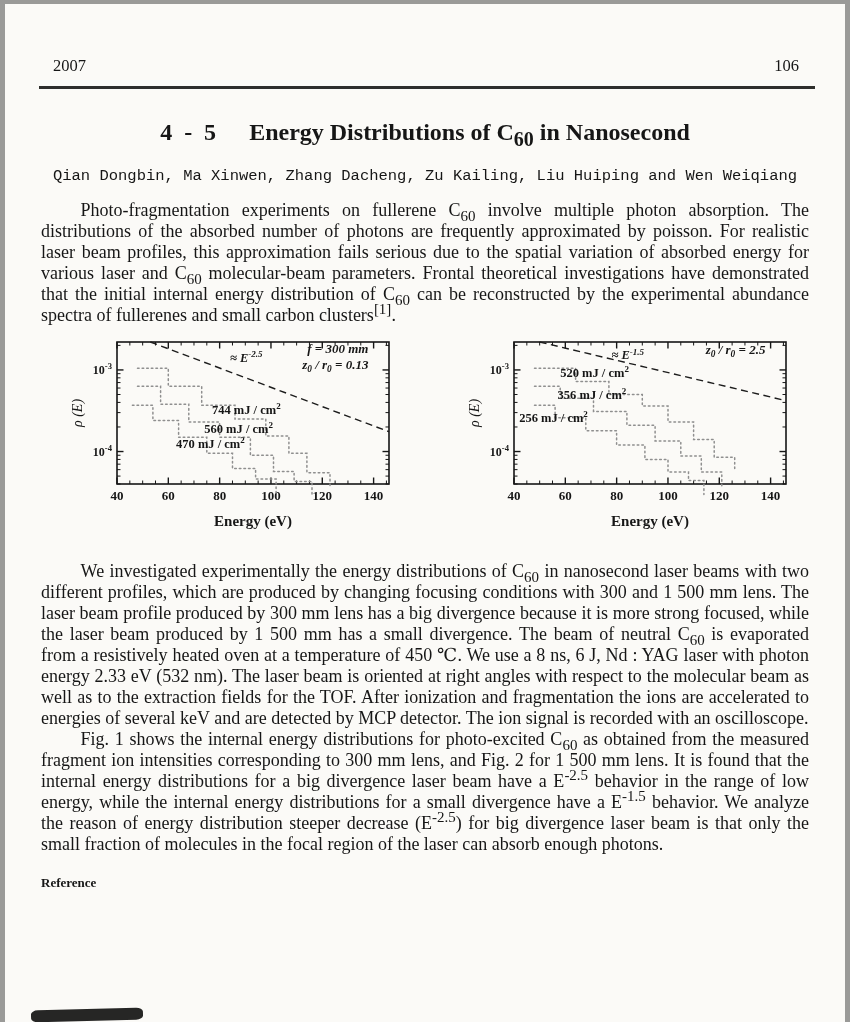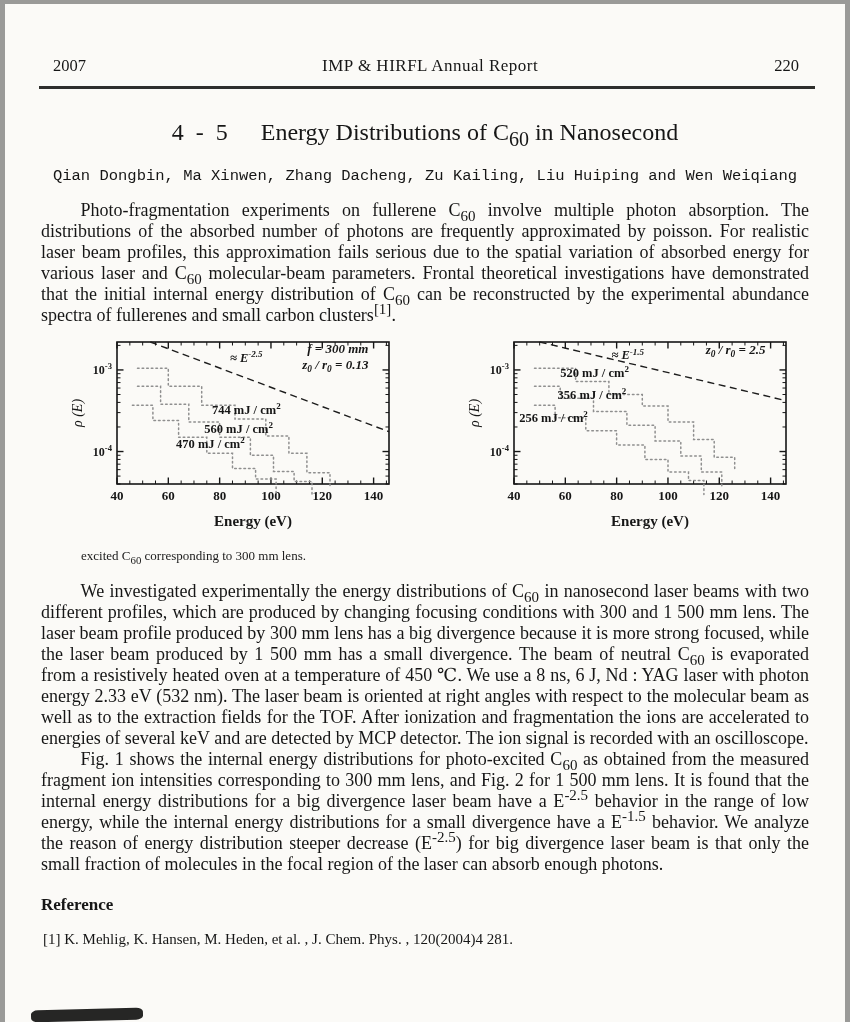--- a/index.html
+++ b/index.html
@@ -7,46 +7,45 @@
     width:840px;height:1022px;margin:4px auto;position:relative;overflow:hidden;
     background:#fbfaf7;color:#161616;box-sizing:border-box;
     font-family:"Liberation Serif","DejaVu Serif",serif;
   }
   .header{
     display:flex;justify-content:space-between;align-items:baseline;
     padding:52px 46px 8px 48px;font-size:16.5px;
   }
   .header .journal{font-size:17px;letter-spacing:.5px;}
   .rule{border-top:3px solid #2e2e2c;margin:2px 30px 0 34px;}
-  .title-block{text-align:center;margin-top:26px;font-weight:normal;line-height:34px;font-size:24px;}
+  .title-block{text-align:center;margin-top:26px;font-weight:bold;line-height:34px;font-size:24px;}
   .title-block .secnum{margin-right:30px;letter-spacing:3px;}
   .authors{text-align:center;margin-top:18px;font-size:15.5px;font-family:Liberation Mono, monospace;}
   .body-text{margin:15px 36px 0 36px;font-size:18px;line-height:21px;text-align:justify;}
   .body-text p{margin:0;text-indent:2.2em;}
   sub,sup{line-height:0;}
   .figrow{display:flex;justify-content:space-between;padding:10px 42px 0 66px;}
   .figcol{width:335px;}
   .figcol svg{display:block;}
   .caption{margin-top:10px;font-size:13px;line-height:20px;padding-left:10px;color:#1a1a1a;}
   .caption div{white-space:nowrap;}
-  .ref-heading{margin:20px 0 0 36px;font-size:17px;font-weight:bold;}
+  .ref-heading{margin:20px 0 0 36px;font-size:13px;font-weight:bold;}
   .ref-item{margin:16px 36px 0 38px;font-size:15px;}
   .smudge{position:absolute;left:26px;bottom:5px;width:112px;height:12px;background:#141412;
           border-radius:7px/4px;transform:rotate(-1.6deg);opacity:.92;}
   svg text{font-family:"Liberation Serif","DejaVu Serif",serif;}
 </style>
 </head>
 <body>
 
 <div class="page">
 
   <div class="header">
     <span>2007</span>
-    <span class="journal">IMP &amp; HIRFL Annual Report</span>
-    <span>220</span>
+    <span>106</span>
   </div>
   <div class="rule"></div>
 
   <div class="title-block">
     <div>
       <span class="secnum">4 - 5</span><span>Energy Distributions of C<sub>60</sub> in Nanosecond</span>
     </div>
   </div>
 
   <div class="authors">Qian Dongbin, Ma Xinwen, Zhang Dacheng, Zu Kailing, Liu Huiping and Wen Weiqiang</div>
@@ -152,21 +151,20 @@
           <path d="M 66.5 32.2 L 97.3 32.2 L 97.3 50.3 L 130.7 50.3 L 130.7 69.2 L 164.0 69.2 L 164.0 83.1 L 194.8 83.1 L 194.8 100.0 L 217.9 100.0 L 217.9 117.3 L 235.9 117.3 L 235.9 136.7 L 259.0 136.7 L 259.0 150.7 " fill="none" stroke="#8f8f8f" stroke-width="1.5" stroke-dasharray="1.6 3" stroke-linecap="round"></path>
           <text x="140.94339622641508" y="77.80313950043161" text-anchor="start" font-size="12.5" fill="#161616" font-weight="bold"><tspan dy="0.00">744 mJ / cm</tspan><tspan font-size="9.0" dy="-4.75">2</tspan></text>
           <path d="M 66.5 50.3 L 89.6 50.3 L 89.6 68.2 L 117.8 68.2 L 117.8 86.0 L 148.6 86.0 L 148.6 101.2 L 179.4 101.2 L 179.4 119.3 L 202.5 119.3 L 202.5 135.4 L 223.1 135.4 L 223.1 145.4 L 241.0 145.4 L 241.0 159.4 " fill="none" stroke="#8f8f8f" stroke-width="1.5" stroke-dasharray="1.6 3" stroke-linecap="round"></path>
           <text x="133.24528301886792" y="96.72837219173252" text-anchor="start" font-size="12.5" fill="#161616" font-weight="bold"><tspan dy="0.00">560 mJ / cm</tspan><tspan font-size="9.0" dy="-4.75">2</tspan></text>
           <path d="M 61.4 69.2 L 81.9 69.2 L 81.9 84.5 L 107.6 84.5 L 107.6 101.2 L 135.8 101.2 L 135.8 117.3 L 161.5 117.3 L 161.5 132.5 L 184.6 132.5 L 184.6 143.0 L 205.1 143.0 L 205.1 157.0 " fill="none" stroke="#8f8f8f" stroke-width="1.5" stroke-dasharray="1.6 3" stroke-linecap="round"></path>
           <text x="105.01886792452831" y="111.51539777662816" text-anchor="start" font-size="12.5" fill="#161616" font-weight="bold"><tspan dy="0.00">470 mJ / cm</tspan><tspan font-size="9.0" dy="-4.75">2</tspan></text>
           <text x="182" y="190" text-anchor="middle" font-size="15" fill="#161616" font-weight="bold"><tspan dy="0.00">Energy (eV)</tspan></text>
           <text x="11" y="77" text-anchor="middle" font-size="14" fill="#161616" font-style="italic" transform="rotate(-90 11 77)"><tspan dy="0.00">ρ (E)</tspan></text>
         </svg>
       <figcaption class="caption">
-        <div>excited C<sub>60</sub> corresponding to 300 mm lens.</div>
       </figcaption>
     </figure>
     <figure class="figcol" style="margin:0;">
       <svg width="335" height="200" viewBox="0 0 335 200">
           <rect x="46" y="6" width="272" height="142" fill="none" stroke="#161616" stroke-width="1.6"></rect>
           <line x1="46" y1="148" x2="46" y2="141.5" stroke="#161616" stroke-width="1.4"></line>
           <line x1="46" y1="6" x2="46" y2="12.5" stroke="#161616" stroke-width="1.4"></line>
           <line x1="58.83018867924528" y1="148" x2="58.83018867924528" y2="144.5" stroke="#161616" stroke-width="1"></line>
           <line x1="58.83018867924528" y1="6" x2="58.83018867924528" y2="9.5" stroke="#161616" stroke-width="1"></line>
           <line x1="71.66037735849056" y1="148" x2="71.66037735849056" y2="144.5" stroke="#161616" stroke-width="1"></line>
@@ -267,16 +265,15 @@
       </figcaption>
     </figure>
   </div>
 
   <div class="body-text">
     <p>We investigated experimentally the energy distributions of C<sub>60</sub> in nanosecond laser beams with two different profiles, which are produced by changing focusing conditions with 300 and 1 500 mm lens. The laser beam profile produced by 300 mm lens has a big divergence because it is more strong focused, while the laser beam produced by 1 500 mm has a small divergence. The beam of neutral C<sub>60</sub> is evaporated from a resistively heated oven at a temperature of 450 ℃. We use a 8 ns, 6 J, Nd : YAG laser with photon energy 2.33 eV (532 nm). The laser beam is oriented at right angles with respect to the molecular beam as well as to the extraction fields for the TOF. After ionization and fragmentation the ions are accelerated to energies of several keV and are detected by MCP detector. The ion signal is recorded with an oscilloscope.</p>
     <p>Fig. 1 shows the internal energy distributions for photo-excited C<sub>60</sub> as obtained from the measured fragment ion intensities corresponding to 300 mm lens, and Fig. 2 for 1 500 mm lens. It is found that the internal energy distributions for a big divergence laser beam have a E<sup>-2.5</sup> behavior in the range of low energy, while the internal energy distributions for a small divergence have a E<sup>-1.5</sup> behavior. We analyze the reason of energy distribution steeper decrease (E<sup>-2.5</sup>) for big divergence laser beam is that only the small fraction of molecules in the focal region of the laser can absorb enough photons.</p>
   </div>
 
   <div class="ref-heading">Reference</div>
-  <div class="ref-item">[1] K. Mehlig, K. Hansen, M. Heden, et al. , J. Chem. Phys. , 120(2004)4 281.</div>
 
   <div class="smudge"></div>
 </div>
 
 </body></html>

